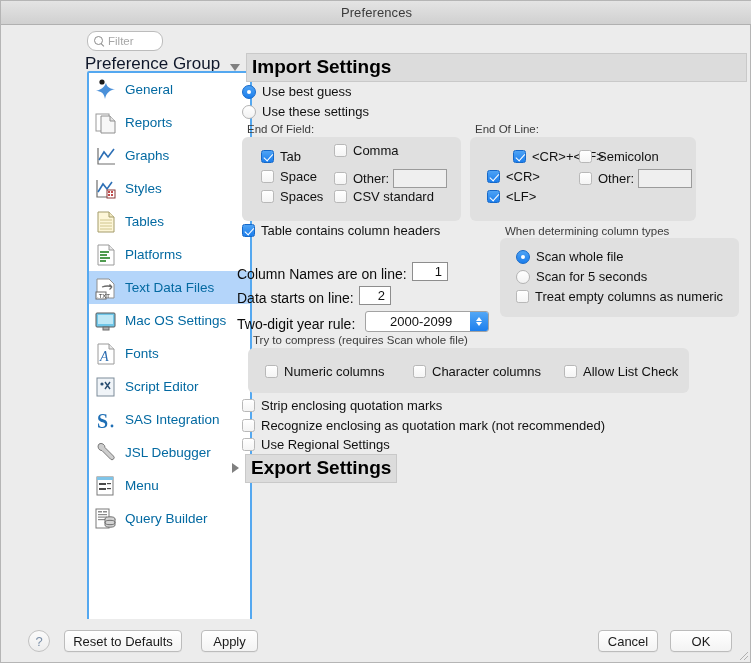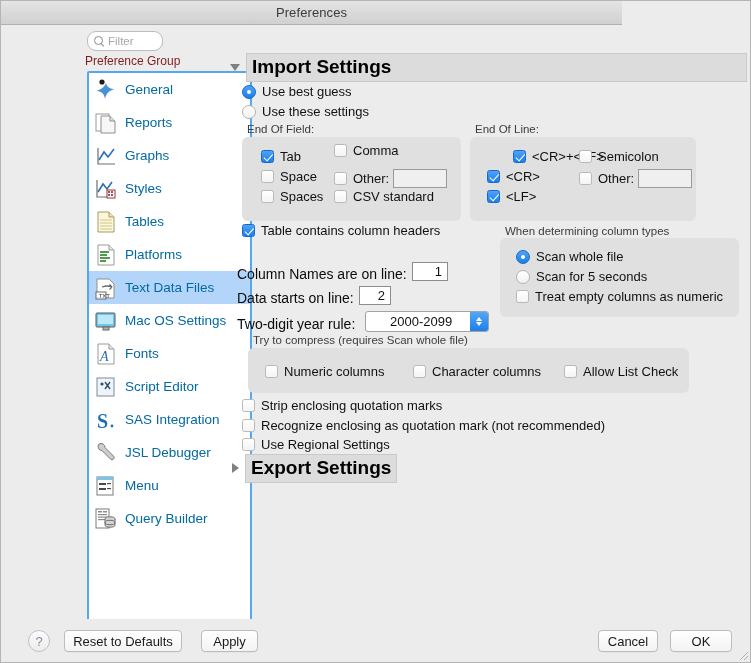--- a/index.html
+++ b/index.html
@@ -11,21 +11,21 @@
   }
   #window {
     position: relative;
     width: 751px; height: 663px;
     background: #ececec;
     box-sizing: border-box;
     border: 1px solid #b5b5b5;
   }
   
   #titlebar {
-    position: absolute; left: 0; top: 0; width: 621px; height: 23px;
+    position: absolute; left: 0; top: 0; width: 751px; height: 23px;
     background: linear-gradient(to bottom, #e4e4e4 0%, #d0d0d0 100%);
     border-bottom: 1px solid #b0b0b0;
     display: flex; align-items: center; justify-content: center;
   }
   #titlebar .title {
     font-size: 13px; color: #3b3b3b; letter-spacing: .1px;
   }
   
   #left { position: absolute; left: 16px; top: 23px; width: 200px; height: 521px; margin-left: 48px; }
   .filter-box {
@@ -37,21 +37,21 @@
   .filter-box .mag::before {
     content:""; position:absolute; left:0; top:0; width:7px; height:7px;
     border:1.2px solid #8b8b8b; border-radius:50%;
   }
   .filter-box .mag::after {
     content:""; position:absolute; left:6.5px; top:6.5px; width:4px; height:1.2px;
     background:#8b8b8b; transform: rotate(45deg); transform-origin: left center;
   }
   .filter-box .ph { font-size: 11.5px; color: #a6a6a6; }
   .pg-label {
-    position: absolute; left: 20px; top: 30px; font-size: 12px; color: #7f1d1d;
+    position: absolute; left: 20px; top: 30px; font-size: 17px; color: #0f172a;
   }
   #prefgroup {
     position: absolute; left: 22px; top: 47px; width: 165px; height: 572px;
     background: #fff;
     border: 2px solid #54a8f0;
     border-radius: 2px;
     box-sizing: border-box;
     overflow: hidden;
   }
   .pg-item {

